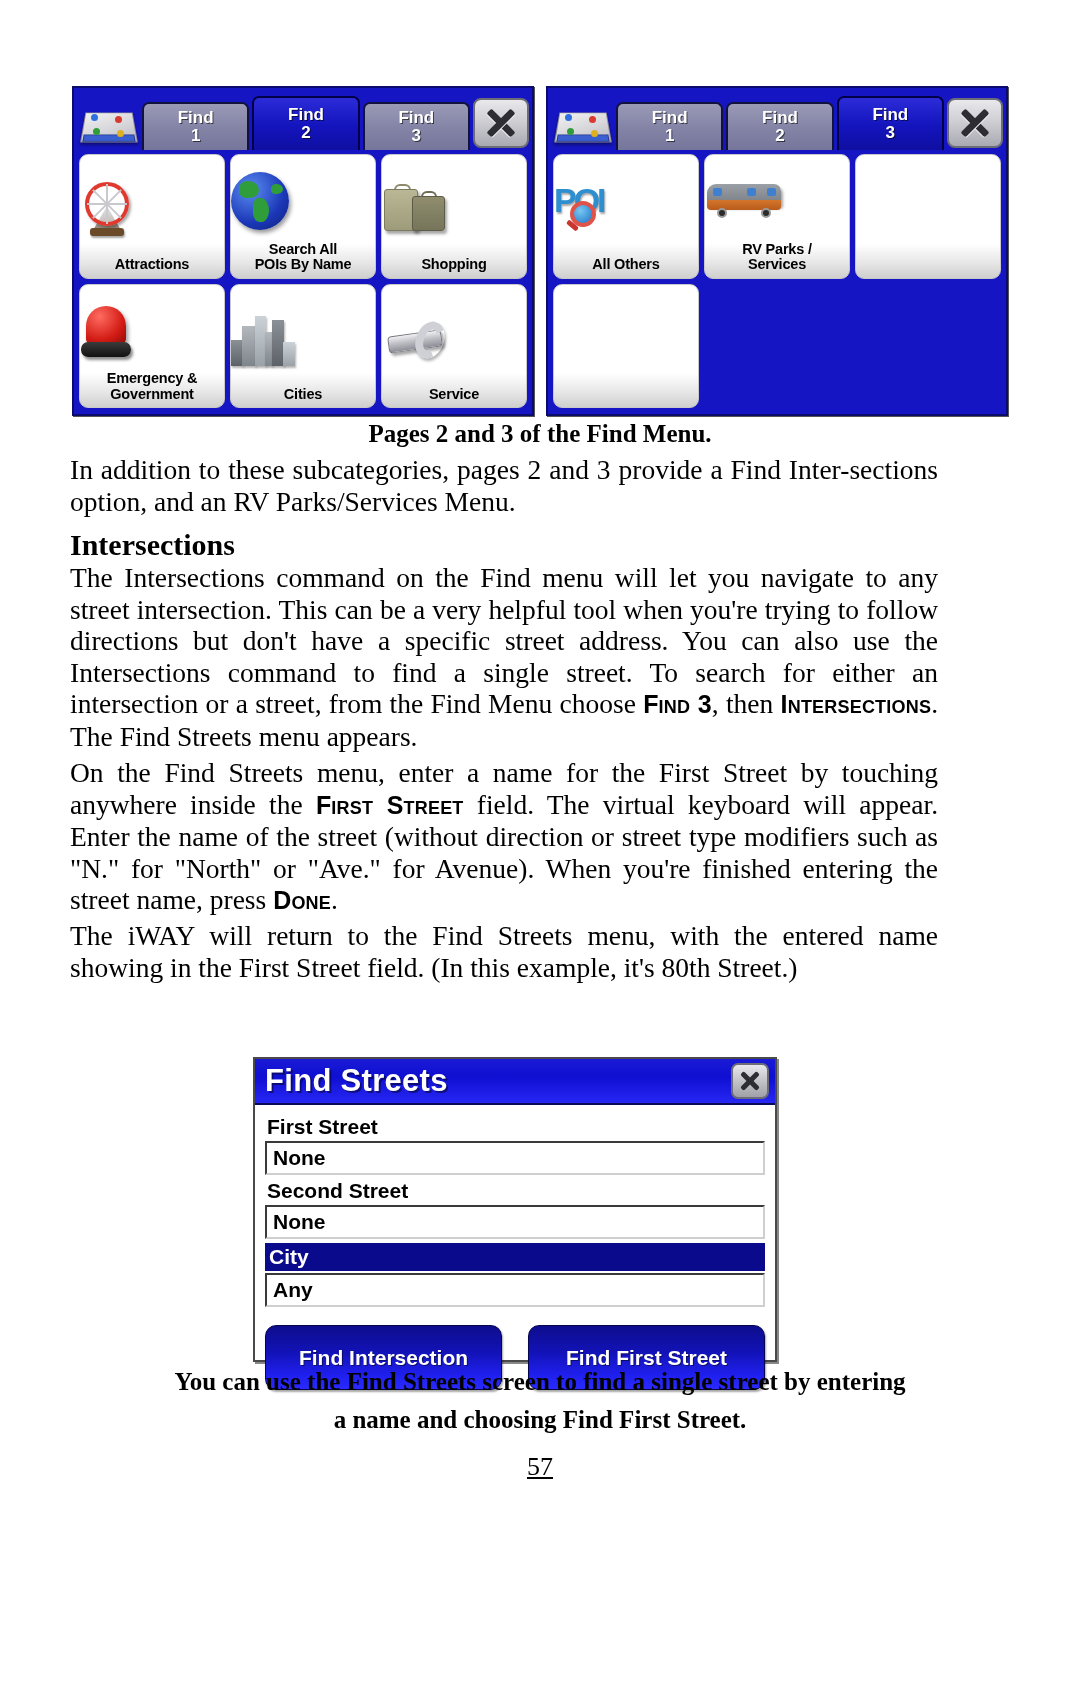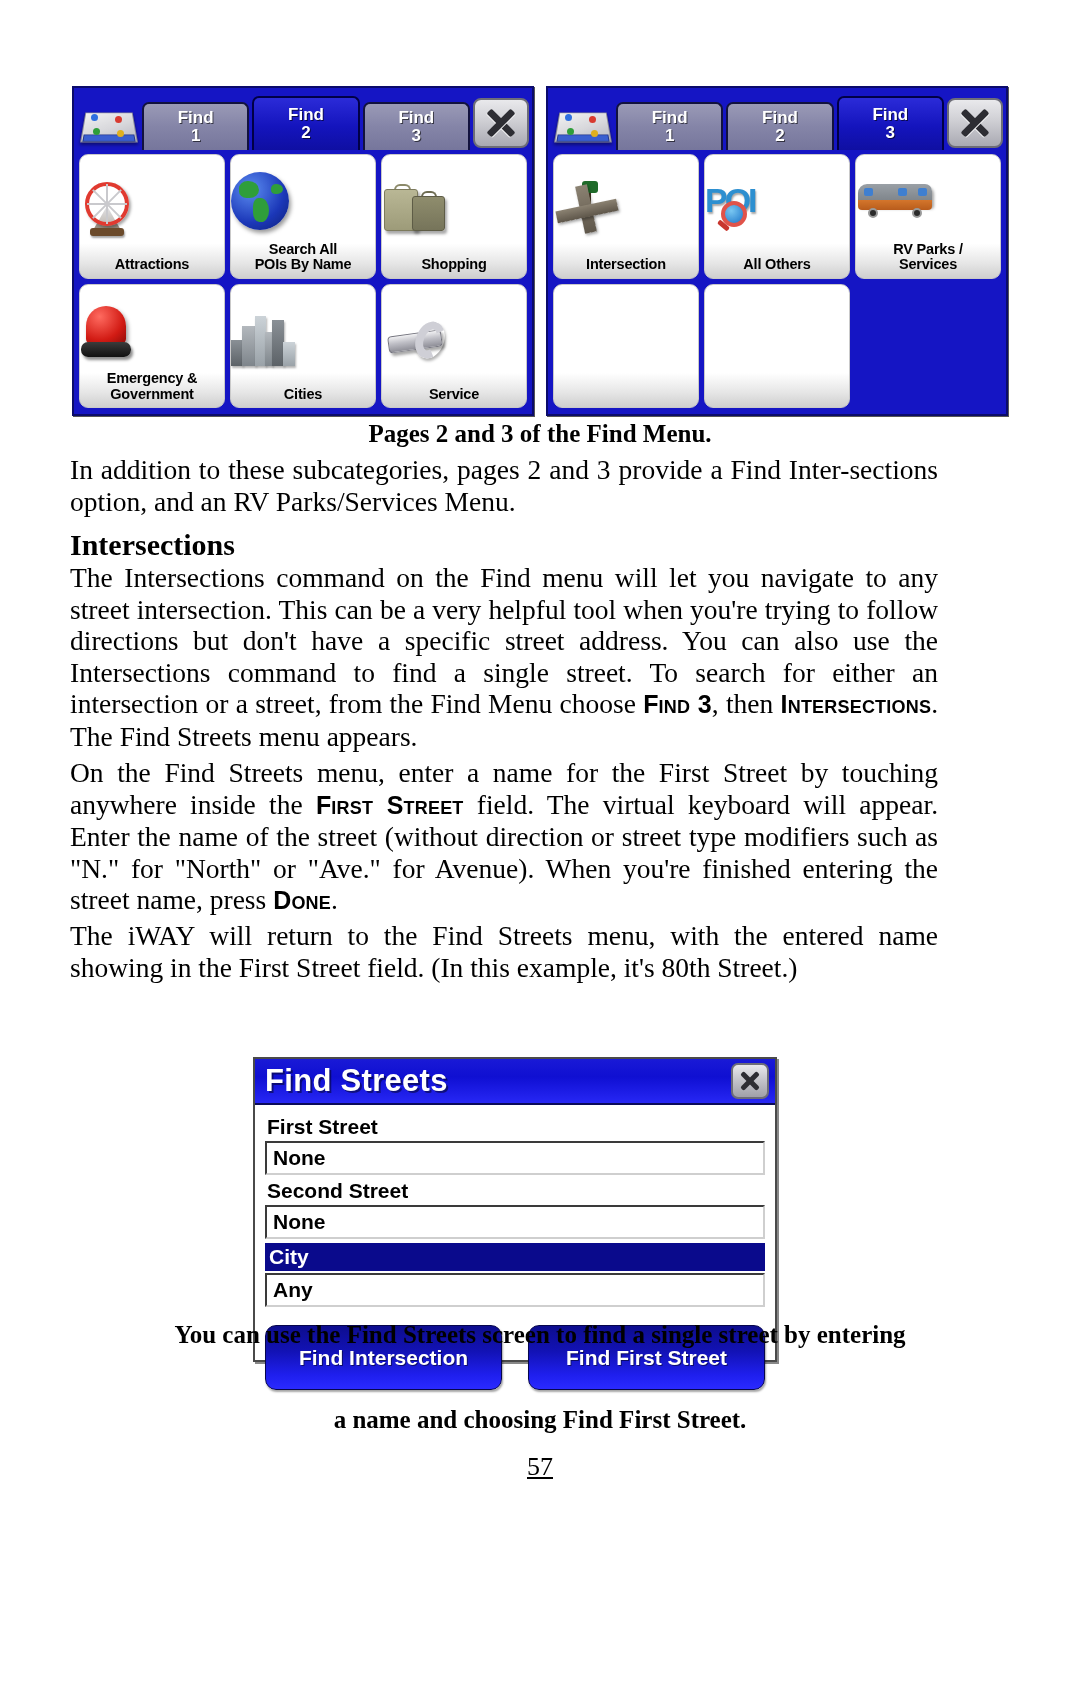--- a/index.html
+++ b/index.html
@@ -432,31 +432,20 @@
           <span>Find</span>
           <span>3</span>
         </div>
         <div class="closebtn">
           <div class="x1"></div>
             <div class="x2"></div>
         </div>
       </div>
       <div class="grid">
 
-        <div class="cell">
-          <div class="art">
-            <div class="cross">
-              <div class="trunk"></div>
-                <div class="tree"></div>
-              <div class="r r2"></div>
-                <div class="r r1"></div>
-            </div>
-          </div>
-          <div class="lbl" style="white-space:pre-line">Intersection</div>
-        </div>
 
         <div class="cell">
           <div class="art">
             <div class="poi">
                 <span class="txt">POI</span>
                 <div class="hdl"></div>
                 <div class="mag"></div>
               </div>
           </div>
           <div class="lbl" style="white-space:pre-line">All Others</div>
@@ -532,18 +521,18 @@
       <div class="fld-label sel">City</div>
       <div class="fld-box">Any</div>
 
     </div>
     <div class="dlg-btns">
       <div class="dbtn">Find Intersection</div>
       <div class="dbtn">Find First Street</div>
     </div>
   </div>
 
-  <div class="fig-caption" style="top:1321px;">You can use the Find Streets screen to find a single street by entering</div>
+  <div class="fig-caption" style="top:1368px;">You can use the Find Streets screen to find a single street by entering</div>
   <div class="fig-caption" style="top:1406px;">a name and choosing Find First Street.</div>
 
   <div class="pagenum" style="top:1452px;text-decoration:underline;">57</div>
 
 </div>
 
 </body></html>

